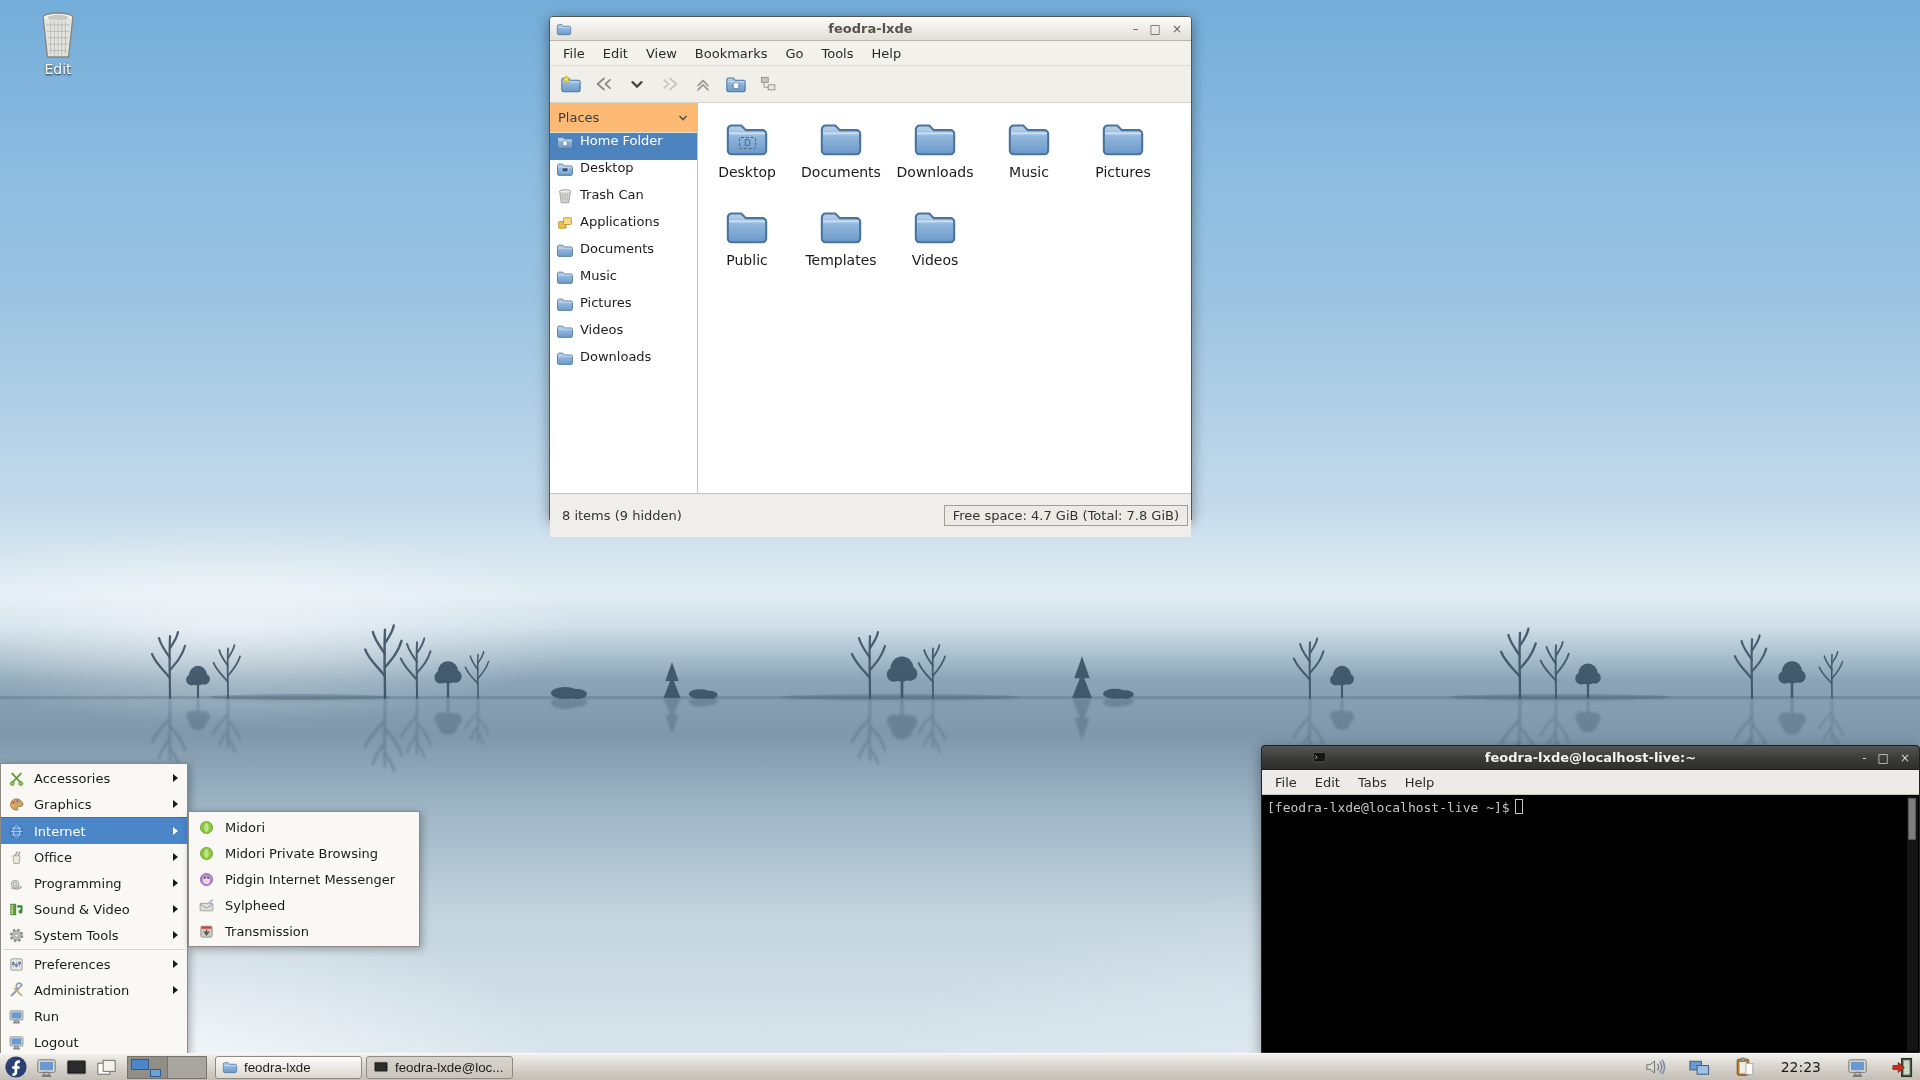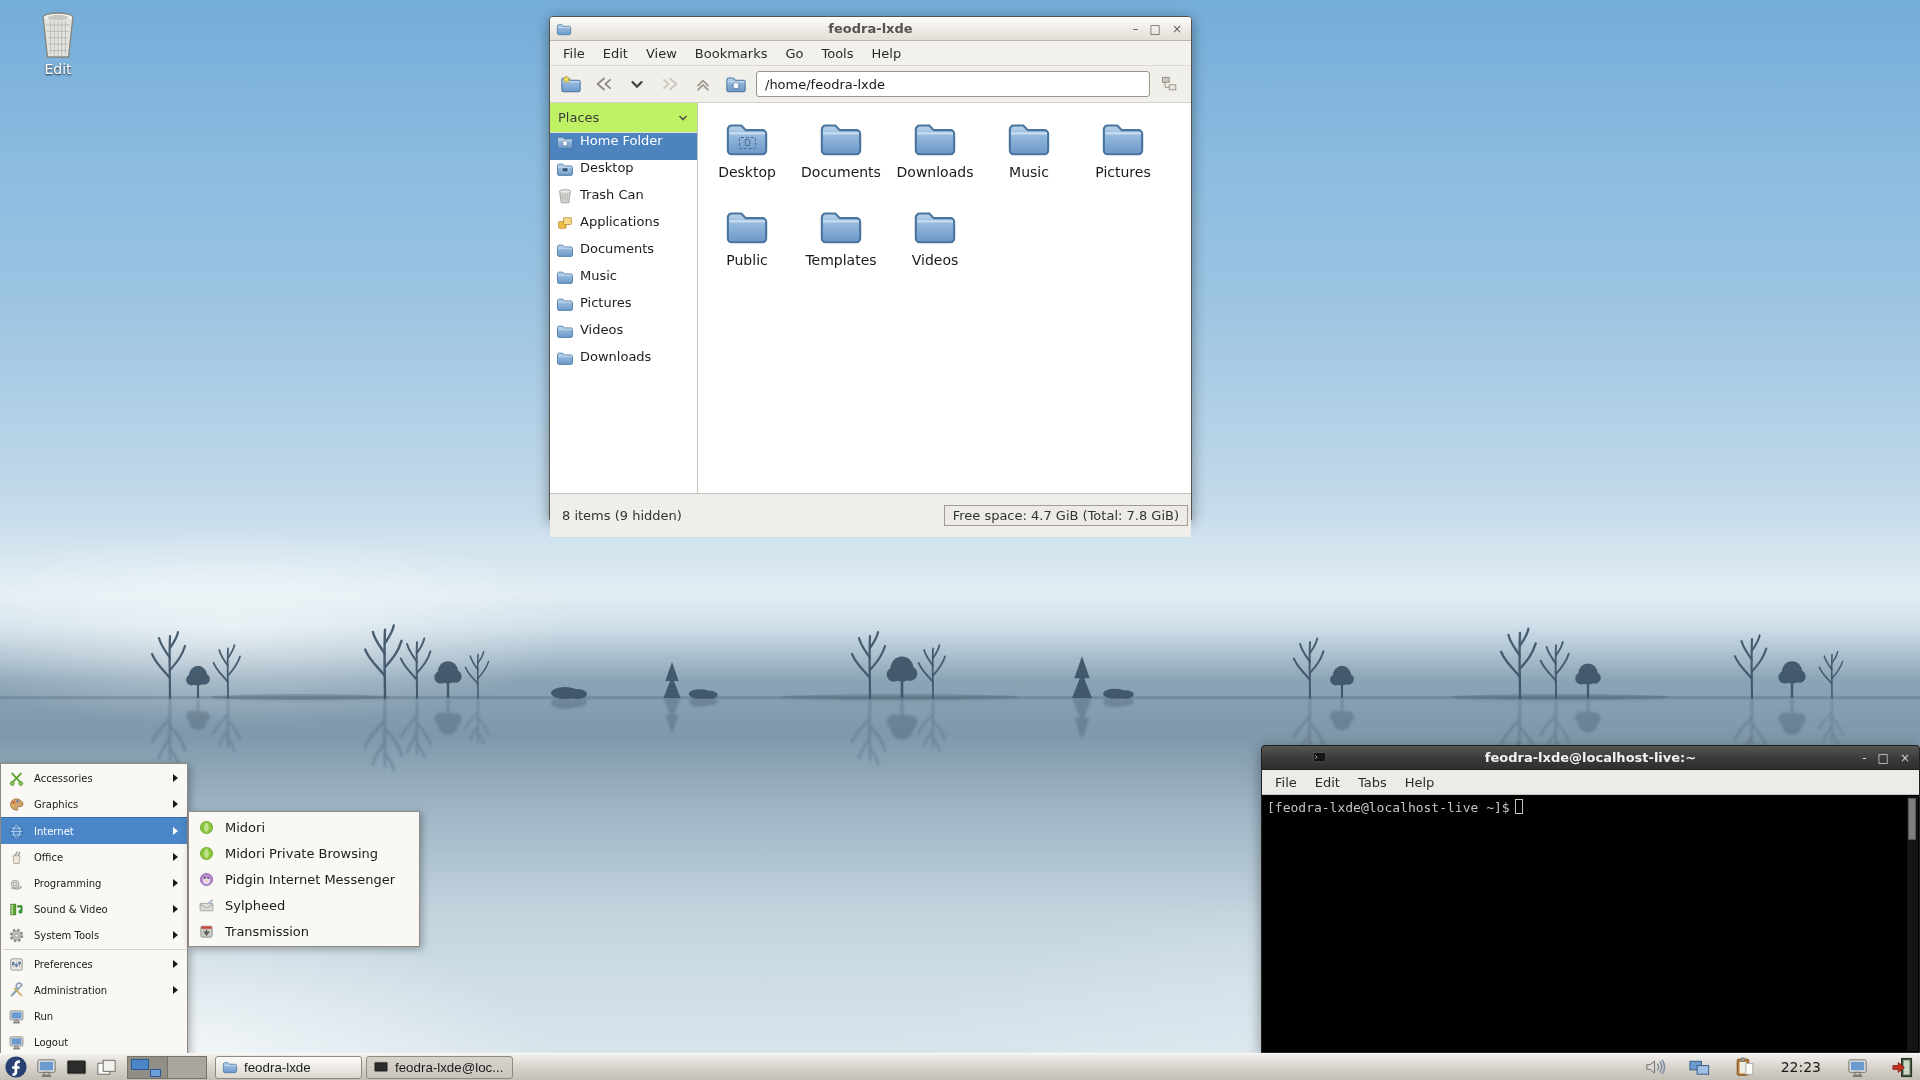--- a/index.html
+++ b/index.html
@@ -38,21 +38,21 @@
 
   
   .fm { left:549px; top:16px; width:643px; height:504px; }
   .fm-toolbar { display:flex; align-items:center; height:37px; gap:7px; padding:0 8px;
     background:#f1efea; border-bottom:1px solid #d5d2c9; }
   .tbtn { display:flex; align-items:center; justify-content:center; width:26px; height:26px; }
   .path-entry { flex:1; height:26px; border:1px solid #98948b; border-radius:3px; background:#fff;
     font:13px "DejaVu Sans",sans-serif; color:#1a1a1a; padding:0 8px; outline:none; }
   .fm-body { display:flex; height:390px; background:#fff; }
   .sidepane { width:148px; border-right:1px solid #c6c3bb; background:#fff; display:flex; flex-direction:column; }
-  .places-header { display:flex; align-items:center; height:30px; padding:0 8px; background:#bef264;
+  .places-header { display:flex; align-items:center; height:30px; padding:0 8px; background:#fdba74;
     border-bottom:1px solid #e2dfd7; color:#3c3c3c; }
   .places-header .ph-label { flex:1; }
   .place { display:flex; gap:6px; height:27px; padding:0 6px; color:#1c1c1c; }
   .place.selected { background:#4d83bf; color:#fff; }
   .fileview { flex:1; padding:10px 2px; display:grid; grid-template-columns:repeat(5,94px);
     grid-auto-rows:88px; justify-content:start; align-content:start; }
   .fileitem { display:flex; flex-direction:column; align-items:center; gap:3px; padding-top:2px; }
   .fileitem .flabel { font-size:14px; color:#1a1a1a; text-align:center; }
   .statusbar { display:flex; align-items:center; height:44px; background:#f0eeea;
     border-top:1px solid #c6c3bb; padding:0 2px 0 12px; color:#333; }
@@ -66,21 +66,21 @@
     color:#c4c4c2; padding:4px 16px 4px 5px; }
   .cursor-block { display:inline-block; width:8px; height:15px; border:1px solid #c4c4c2;
     vertical-align:-2px; margin-left:5px; }
   .term-scroll { position:absolute; top:1px; right:1px; bottom:1px; width:11px; background:#141414; }
   .term-thumb { position:absolute; top:2px; left:1px; width:8px; height:42px; background:#7e7e7c; border:1px solid #565656; }
 
   
   .appmenu { position:absolute; left:0; top:763px; width:188px; background:#f9f8f5;
     border:1px solid #8d8a84; box-shadow:2px 2px 8px rgba(0,0,0,.3); padding:1px 0; }
   .amrow { display:flex; align-items:center; gap:9px; height:26px; padding:0 7px; color:#1a1a1a; }
-  .amrow .amlabel { flex:1; font-size:10px; }
+  .amrow .amlabel { flex:1; font-size:13px; }
   .amrow.selected { background:#4b86c8; color:#fff; border-top:1px solid #3a6ea8; height:27px; }
   .arrow-r { width:0; height:0; border-left:5px solid #1a1a1a; border-top:4px solid transparent;
     border-bottom:4px solid transparent; margin-right:2px; }
   .amrow.selected .arrow-r { border-left-color:#fff; }
   .amsep { height:1px; background:#d8d5ce; margin:1px 2px; }
 
   .submenu { position:absolute; left:188px; top:811px; width:232px; background:#f9f8f5;
     border:1px solid #8d8a84; box-shadow:2px 2px 8px rgba(0,0,0,.3); padding:2px 0; }
   .smrow { display:flex; align-items:center; gap:10px; height:26px; padding:0 9px; color:#1a1a1a; }
 
@@ -405,21 +405,20 @@
       <span class="tbtn">
           <svg width="20" height="20">
             <use href="#i-up"></use>
           </svg>
         </span>
       <span class="tbtn">
           <svg width="22" height="22">
             <use href="#i-home"></use>
           </svg>
         </span>
-      <input class="path-entry" value="/home/feodra-lxde" style="">
       <span class="tbtn">
           <svg width="20" height="20">
             <use href="#i-dirtree"></use>
           </svg>
         </span>
     </div>
     <div class="fm-body">
       <aside class="sidepane">
         <div class="places-header">
           <span class="ph-label">Places</span>

